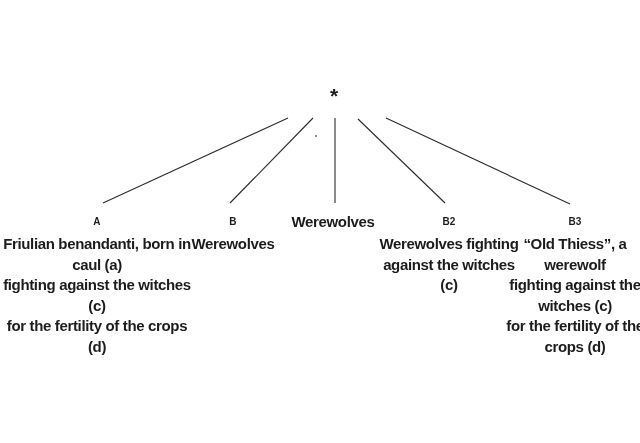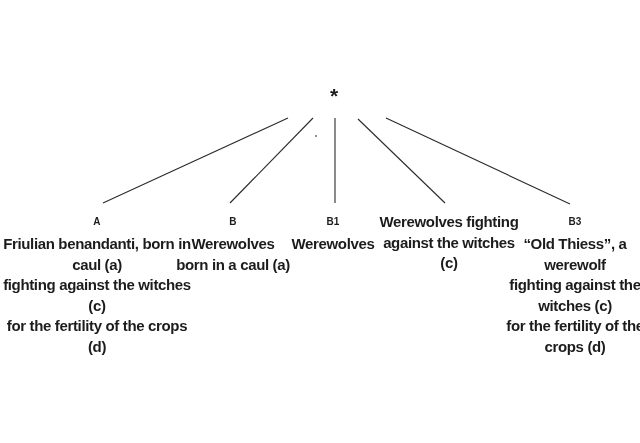--- a/index.html
+++ b/index.html
@@ -63,29 +63,28 @@
   <div class="node node-a">
     <div class="node-label">A</div>
     <div class="node-desc">Friulian benandanti, born in caul (a)</div>
     <div class="node-desc">fighting against the witches (c)</div>
     <div class="node-desc">for the fertility of the crops (d)</div>
   </div>
 
   <div class="node node-b">
     <div class="node-label">B</div>
     <div class="node-desc">Werewolves</div>
-    <div class="node-desc">born in a caul (a)</div>
   </div>
 
   <div class="node node-b1">
-    <div class="node-label">B1</div>
     <div class="node-desc">Werewolves</div>
   </div>
 
   <div class="node node-b2">
+    <div class="node-label">B2</div>
     <div class="node-desc">Werewolves fighting</div>
     <div class="node-desc">against the witches (c)</div>
   </div>
 
   <div class="node node-b3">
     <div class="node-label">B3</div>
     <div class="node-desc">“Old Thiess”, a werewolf</div>
     <div class="node-desc">fighting against the witches (c)</div>
     <div class="node-desc">for the fertility of the crops (d)</div>
   </div>

